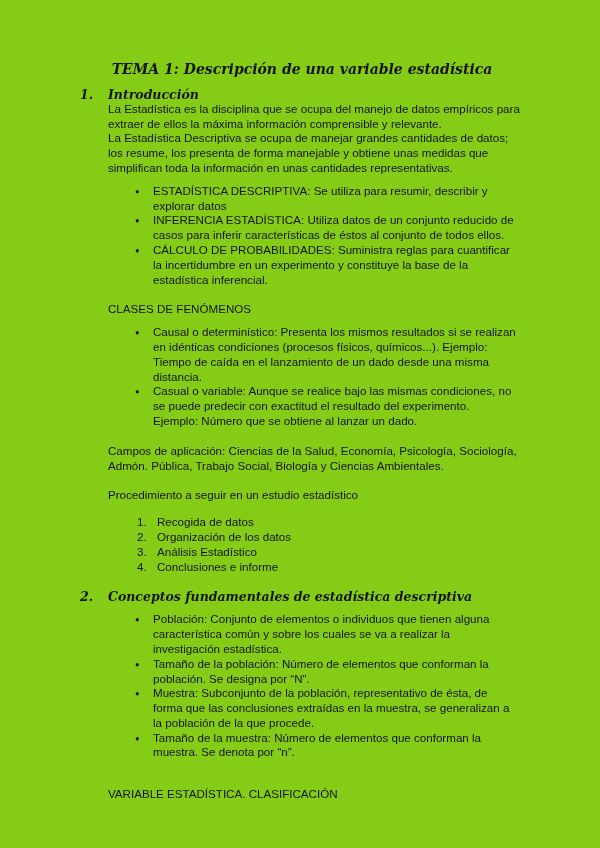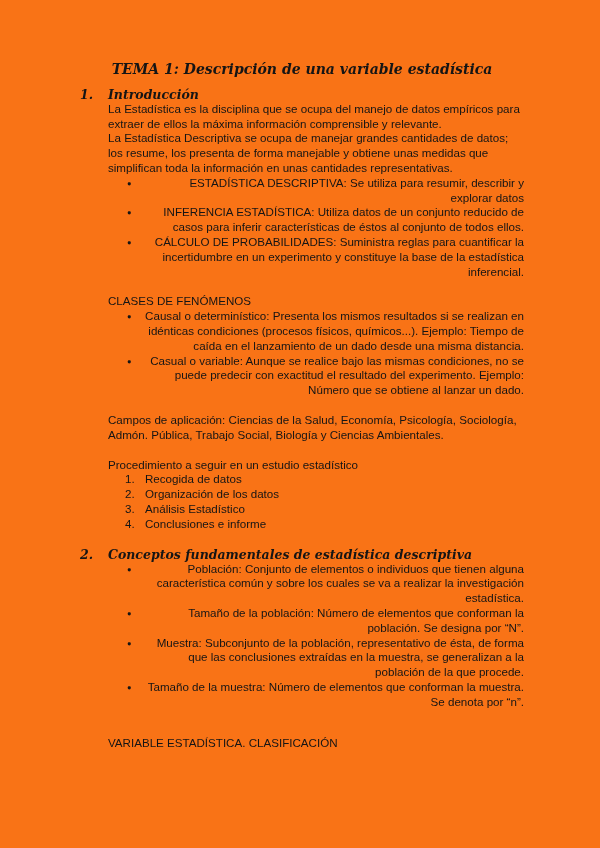--- a/index.html
+++ b/index.html
@@ -1,21 +1,21 @@
 <!DOCTYPE html>
 <html><head>
 <meta charset="utf-8">
 <style>
   html, body { margin: 0; padding: 0; background: #ffffff; }
   .page {
     position: relative;
     width: 600px;
     height: 848px;
     margin: 0 auto;
-    background: #f97316;
+    background: #84cc16;
     box-sizing: border-box;
     padding: 62px 76px 0 80px;
     font-family: "Liberation Sans", sans-serif;
     font-size: 11.6px;
     line-height: 14.8px;
     color: #151515;
     overflow: hidden;
   }
   .doc-title {
     text-align: center;
@@ -31,36 +31,35 @@
     font-style: italic;
     font-weight: bold;
     font-size: 12.5px;
     line-height: 15px;
   }
   .sec-num { display: inline-block; width: 28px; }
   .para { margin: 0 0 0 28px; }
   .bold { font-weight: normal; }
   ul.bullets {
     list-style: none;
-    margin: 0;
+    margin: 8px;
     padding: 0 0 0 45px;
-    text-align: right;
   }
   ul.bullets li { position: relative; padding-left: 20px; }
   ul.bullets li::before {
     content: "●";
     position: absolute;
     left: 2px;
     top: 1px;
     font-size: 7.5px;
   }
   ol.numlist {
     list-style: none;
     counter-reset: n;
-    margin: 0;
+    margin: 12px;
     padding: 0 0 0 45px;
   }
   ol.numlist li { counter-increment: n; position: relative; padding-left: 20px; }
   ol.numlist li::before { content: counter(n) "."; position: absolute; left: 0; }
   [data-gap="1"] { margin-top: 15px; }
   [data-gap="2"] { margin-top: 27px; }
 </style>
 </head>
 <body>
 

